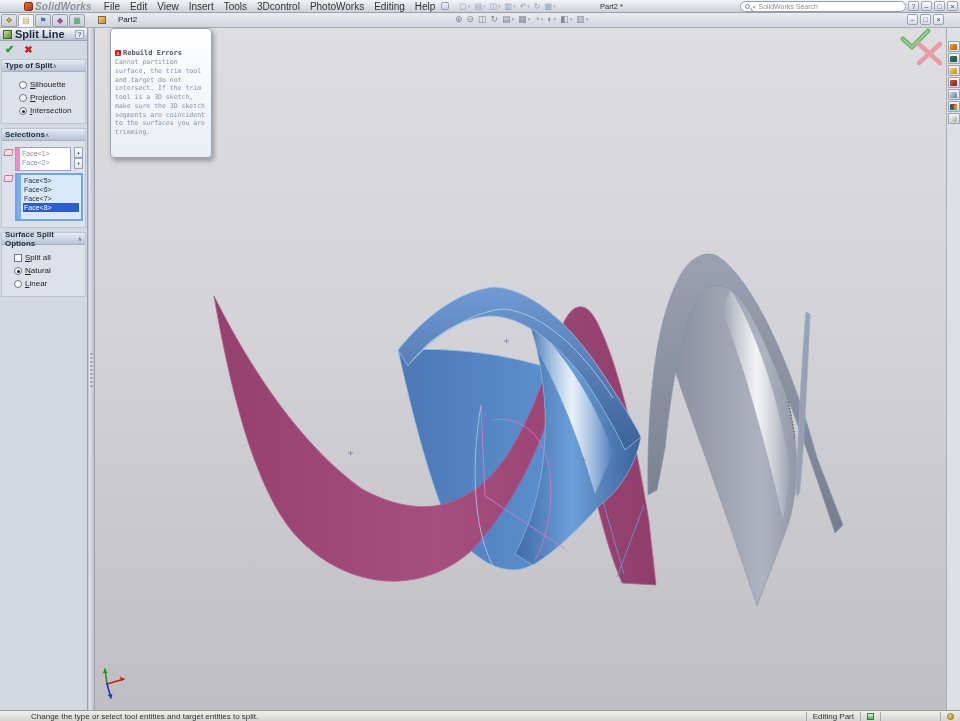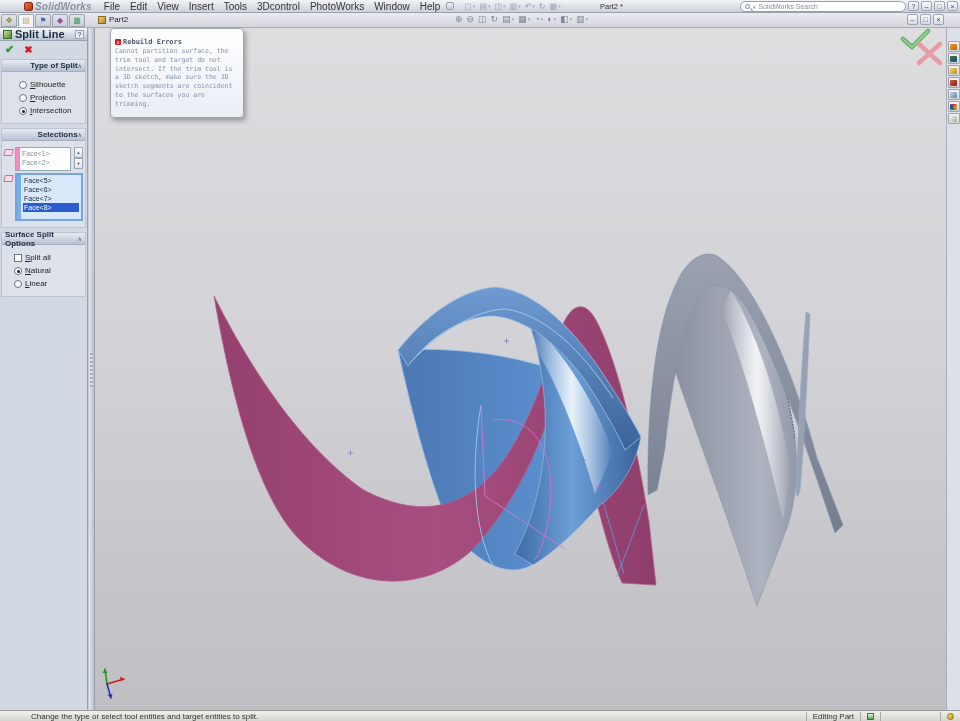--- a/index.html
+++ b/index.html
@@ -34,21 +34,21 @@
 
   
   .toolbar2 { position:absolute; left:0; top:13px; width:960px; height:15px;
     background:linear-gradient(#e9ebef,#d3d6dc); border-bottom:1px solid #a8adb6; }
   .mgr-tabs { position:absolute; left:1px; top:1px; display:flex; gap:1px; }
   .mtab { width:16px; height:13px; border:1px solid #9aa2b0; border-radius:2px 2px 0 0;
     background:linear-gradient(#e2e5ea,#c9cdd5); font-size:8px; text-align:center; line-height:12px; }
   .mtab.active { background:#f4f6f9; border-bottom-color:#f4f6f9; }
   .mtab:nth-child(1){ color:#9a7b20; } .mtab:nth-child(2){ color:#caa24a; }
   .mtab:nth-child(3){ color:#3f6fb0; } .mtab:nth-child(4){ color:#9b4f9b; } .mtab:nth-child(5){ color:#3f9a60; }
-  .flyout { position:absolute; left:98px; top:2px; display:flex; align-items:center; gap:3px; }
+  .flyout { position:absolute; left:98px; top:2px; display:flex; align-items:center; gap:12px; }
   .part-icon { width:8px; height:8px; background:linear-gradient(135deg,#f0d080,#b98a30); border:1px solid #8a6a20; }
   .flyout-label { font-size:8px; color:#222; }
   .viewtools { position:absolute; left:455px; top:1px; display:flex; gap:4px; align-items:center; }
   .vbtn { color:#7d8798; font-size:9px; display:flex; align-items:center; gap:1px; }
   .vbtn .caret { font-size:5px; color:#98a2b2; }
   .doc-ctrls { position:absolute; right:16px; top:1px; display:flex; gap:2px; }
   .doc-ctrls .wbtn { width:11px; height:11px; font-size:7px; line-height:10px; text-align:center; color:#445;
     border:1px solid #9aa4b2; border-radius:2px; background:linear-gradient(#fdfdfe,#d6dae2); }
 
   
@@ -58,21 +58,21 @@
     background:linear-gradient(#f6f8fb,#b9c3d2); border-bottom:1px solid #9aa4b4; }
   .pm-icon { width:9px; height:9px; background:linear-gradient(135deg,#cfe08a,#4f8a3a); border:1px solid #3a6a2a; }
   .pm-title { font-weight:bold; font-size:11px; color:#1c2a40; flex:1; }
   .pm-help { width:9px; height:9px; font-size:7px; line-height:8px; text-align:center; color:#334;
     border:1px solid #9aa4b4; background:#e8ecf2; }
   .pm-okrow { height:16px; display:flex; align-items:center; gap:10px; padding-left:5px; }
   .ok { color:#2d9a2d; font-weight:bold; font-size:11px; }
   .cancel { color:#cc2020; font-weight:bold; font-size:10px; }
 
   .group { margin:2px 1px 4px 1px; border:1px solid #bcc5d3; background:#dde2ea; }
-  .gh { height:12px; display:flex; align-items:center; justify-content:flex-end; padding:0 3px;
+  .gh { height:12px; display:flex; align-items:center; justify-content:flex-start; padding:0 3px;
     background:linear-gradient(#e7ebf2,#b8c2d4); border-bottom:1px solid #a6b0c2;
     font-weight:bold; font-size:8px; color:#1c2a40; }
   .gh .chev { font-size:6px; color:#556; font-weight:normal; }
   .gbody { padding:4px 2px; }
 
   .opt-row { display:flex; align-items:center; gap:3px; margin:4px 0 4px 15px; }
   .radio { width:8px; height:8px; border:1px solid #6a7486; border-radius:50%; background:#fdfdfd; position:relative; flex:none; }
   .radio.checked::after { content:""; position:absolute; left:2px; top:2px; width:3px; height:3px; border-radius:50%; background:#222; }
   .checkbox { width:8px; height:8px; border:1px solid #6a7486; background:#fdfdfd; flex:none; }
   .opt-label { font-size:8px; color:#222; display:inline-block; }
@@ -101,23 +101,23 @@
     background:linear-gradient(90deg,#e3e7ee,#b9bfca); border-right:1px solid #98a0ae; }
   .splitter .grip { position:absolute; left:1px; top:325px; width:3px; height:34px;
     background:repeating-linear-gradient(#aab 0 2px,#dde 2px 4px); }
 
   
   .viewport { position:absolute; left:95px; top:28px; width:851px; height:682px;
     background:linear-gradient(180deg,#dedee1 0%,#d3d3d7 45%,#bebec3 100%); }
   .viewport svg { position:absolute; left:0; top:0; }
 
   
-  .tooltip { position:absolute; left:15px; top:0px; width:134px; min-height:73px; z-index:5;
+  .tooltip { position:absolute; left:15px; top:0px; width:102px; min-height:73px; z-index:5;
     background:linear-gradient(#ffffff,#e9eef5); border:1px solid #9aa5b5; border-radius:4px;
-    box-shadow:2px 3px 5px rgba(0,0,0,.3); padding:9px 4px;
+    box-shadow:2px 3px 5px rgba(0,0,0,.3); padding:20px 4px;
     font-family:"DejaVu Sans Mono",monospace; }
   .tt-title-row { display:flex; align-items:center; gap:2px; margin-bottom:1px; }
   .tt-err-icon { width:6px; height:6px; background:#c22; border-radius:1px; color:#fff; font-size:5px;
     line-height:6px; text-align:center; flex:none; }
   .tt-title { font-size:7px; font-weight:bold; color:#4a5668; }
   .tt-body { font-size:6.5px; line-height:1.35; color:#8492a8; }
 
   
   .taskpane { position:absolute; right:0; top:28px; width:14px; height:682px;
     background:#dde0e6; border-left:1px solid #a8adb6; }
@@ -149,21 +149,21 @@
       <span class="logo-text">SolidWorks</span>
     </div>
     <div class="menus">
       <span>File</span>
       <span>Edit</span>
       <span>View</span>
       <span>Insert</span>
       <span>Tools</span>
       <span>3Dcontrol</span>
       <span>PhotoWorks</span>
-      <span>Window</span>
+      <span>Editing</span>
       <span>Help</span>
     </div>
     <span class="pin"></span>
     <div class="quicktools">
       <span class="qbtn">
           <span>▢</span>
           <span class="caret">▾</span>
         </span>
       <span class="qbtn">
           <span>▤</span>

